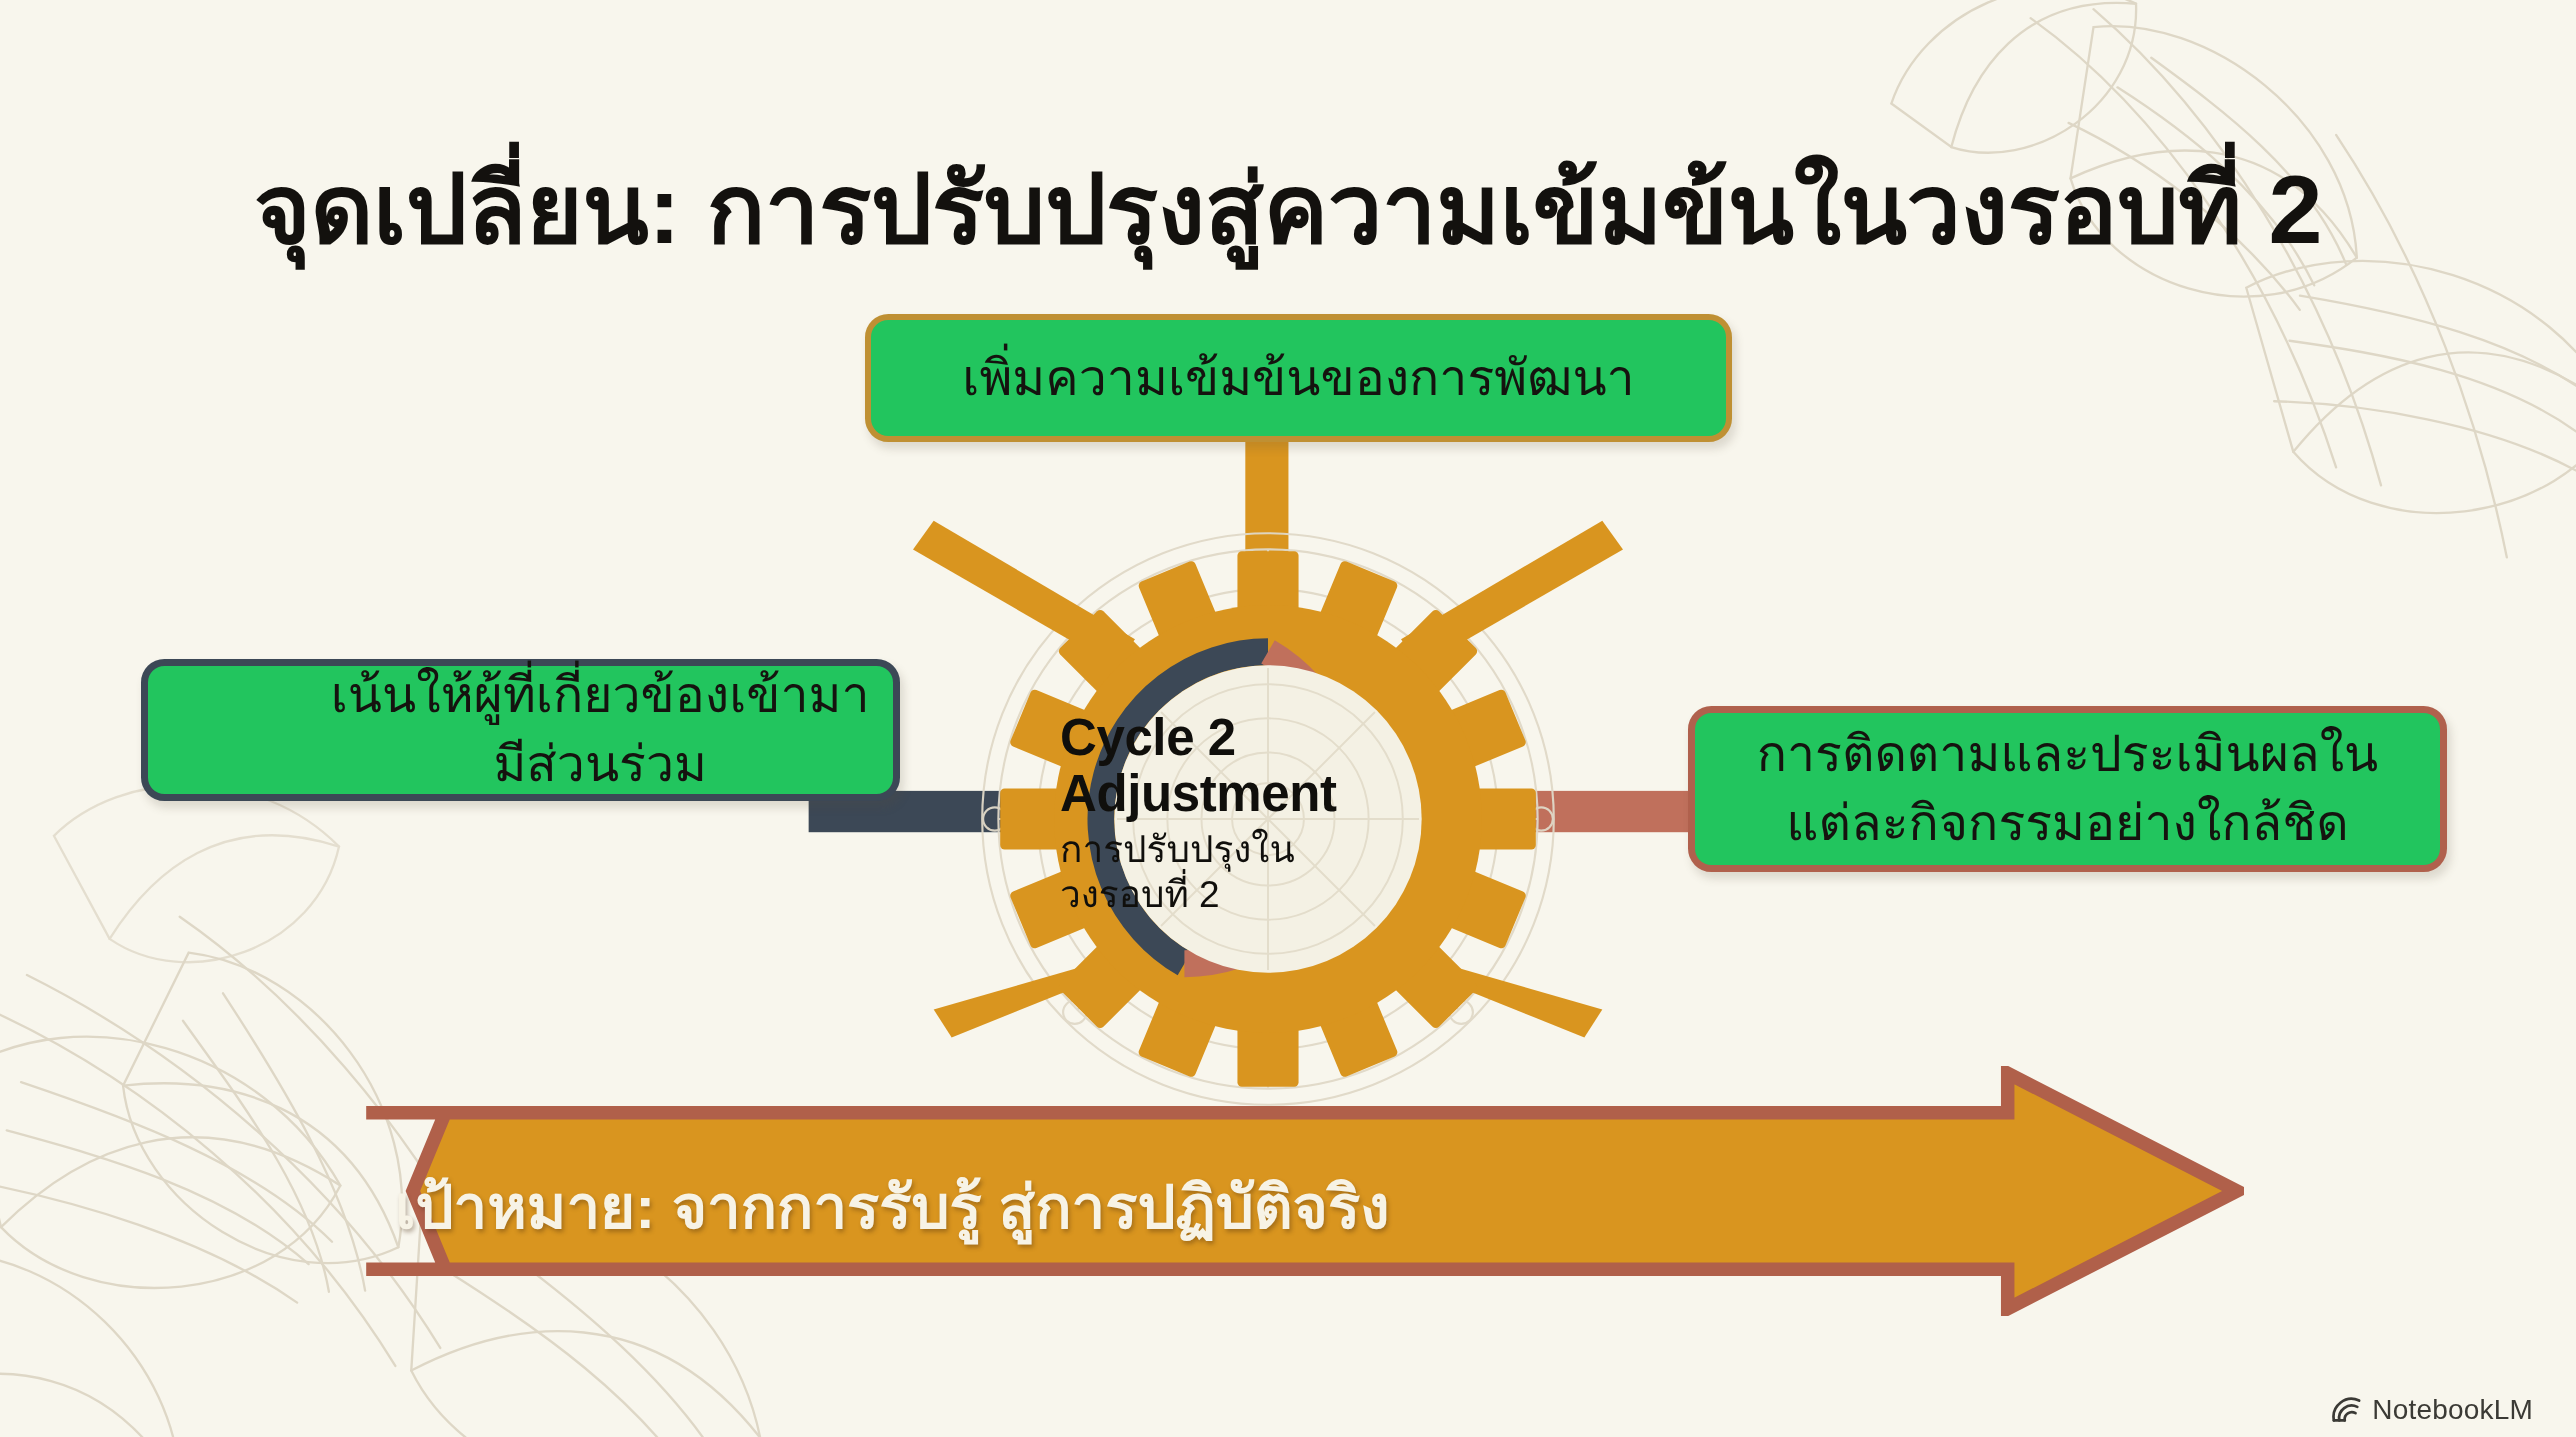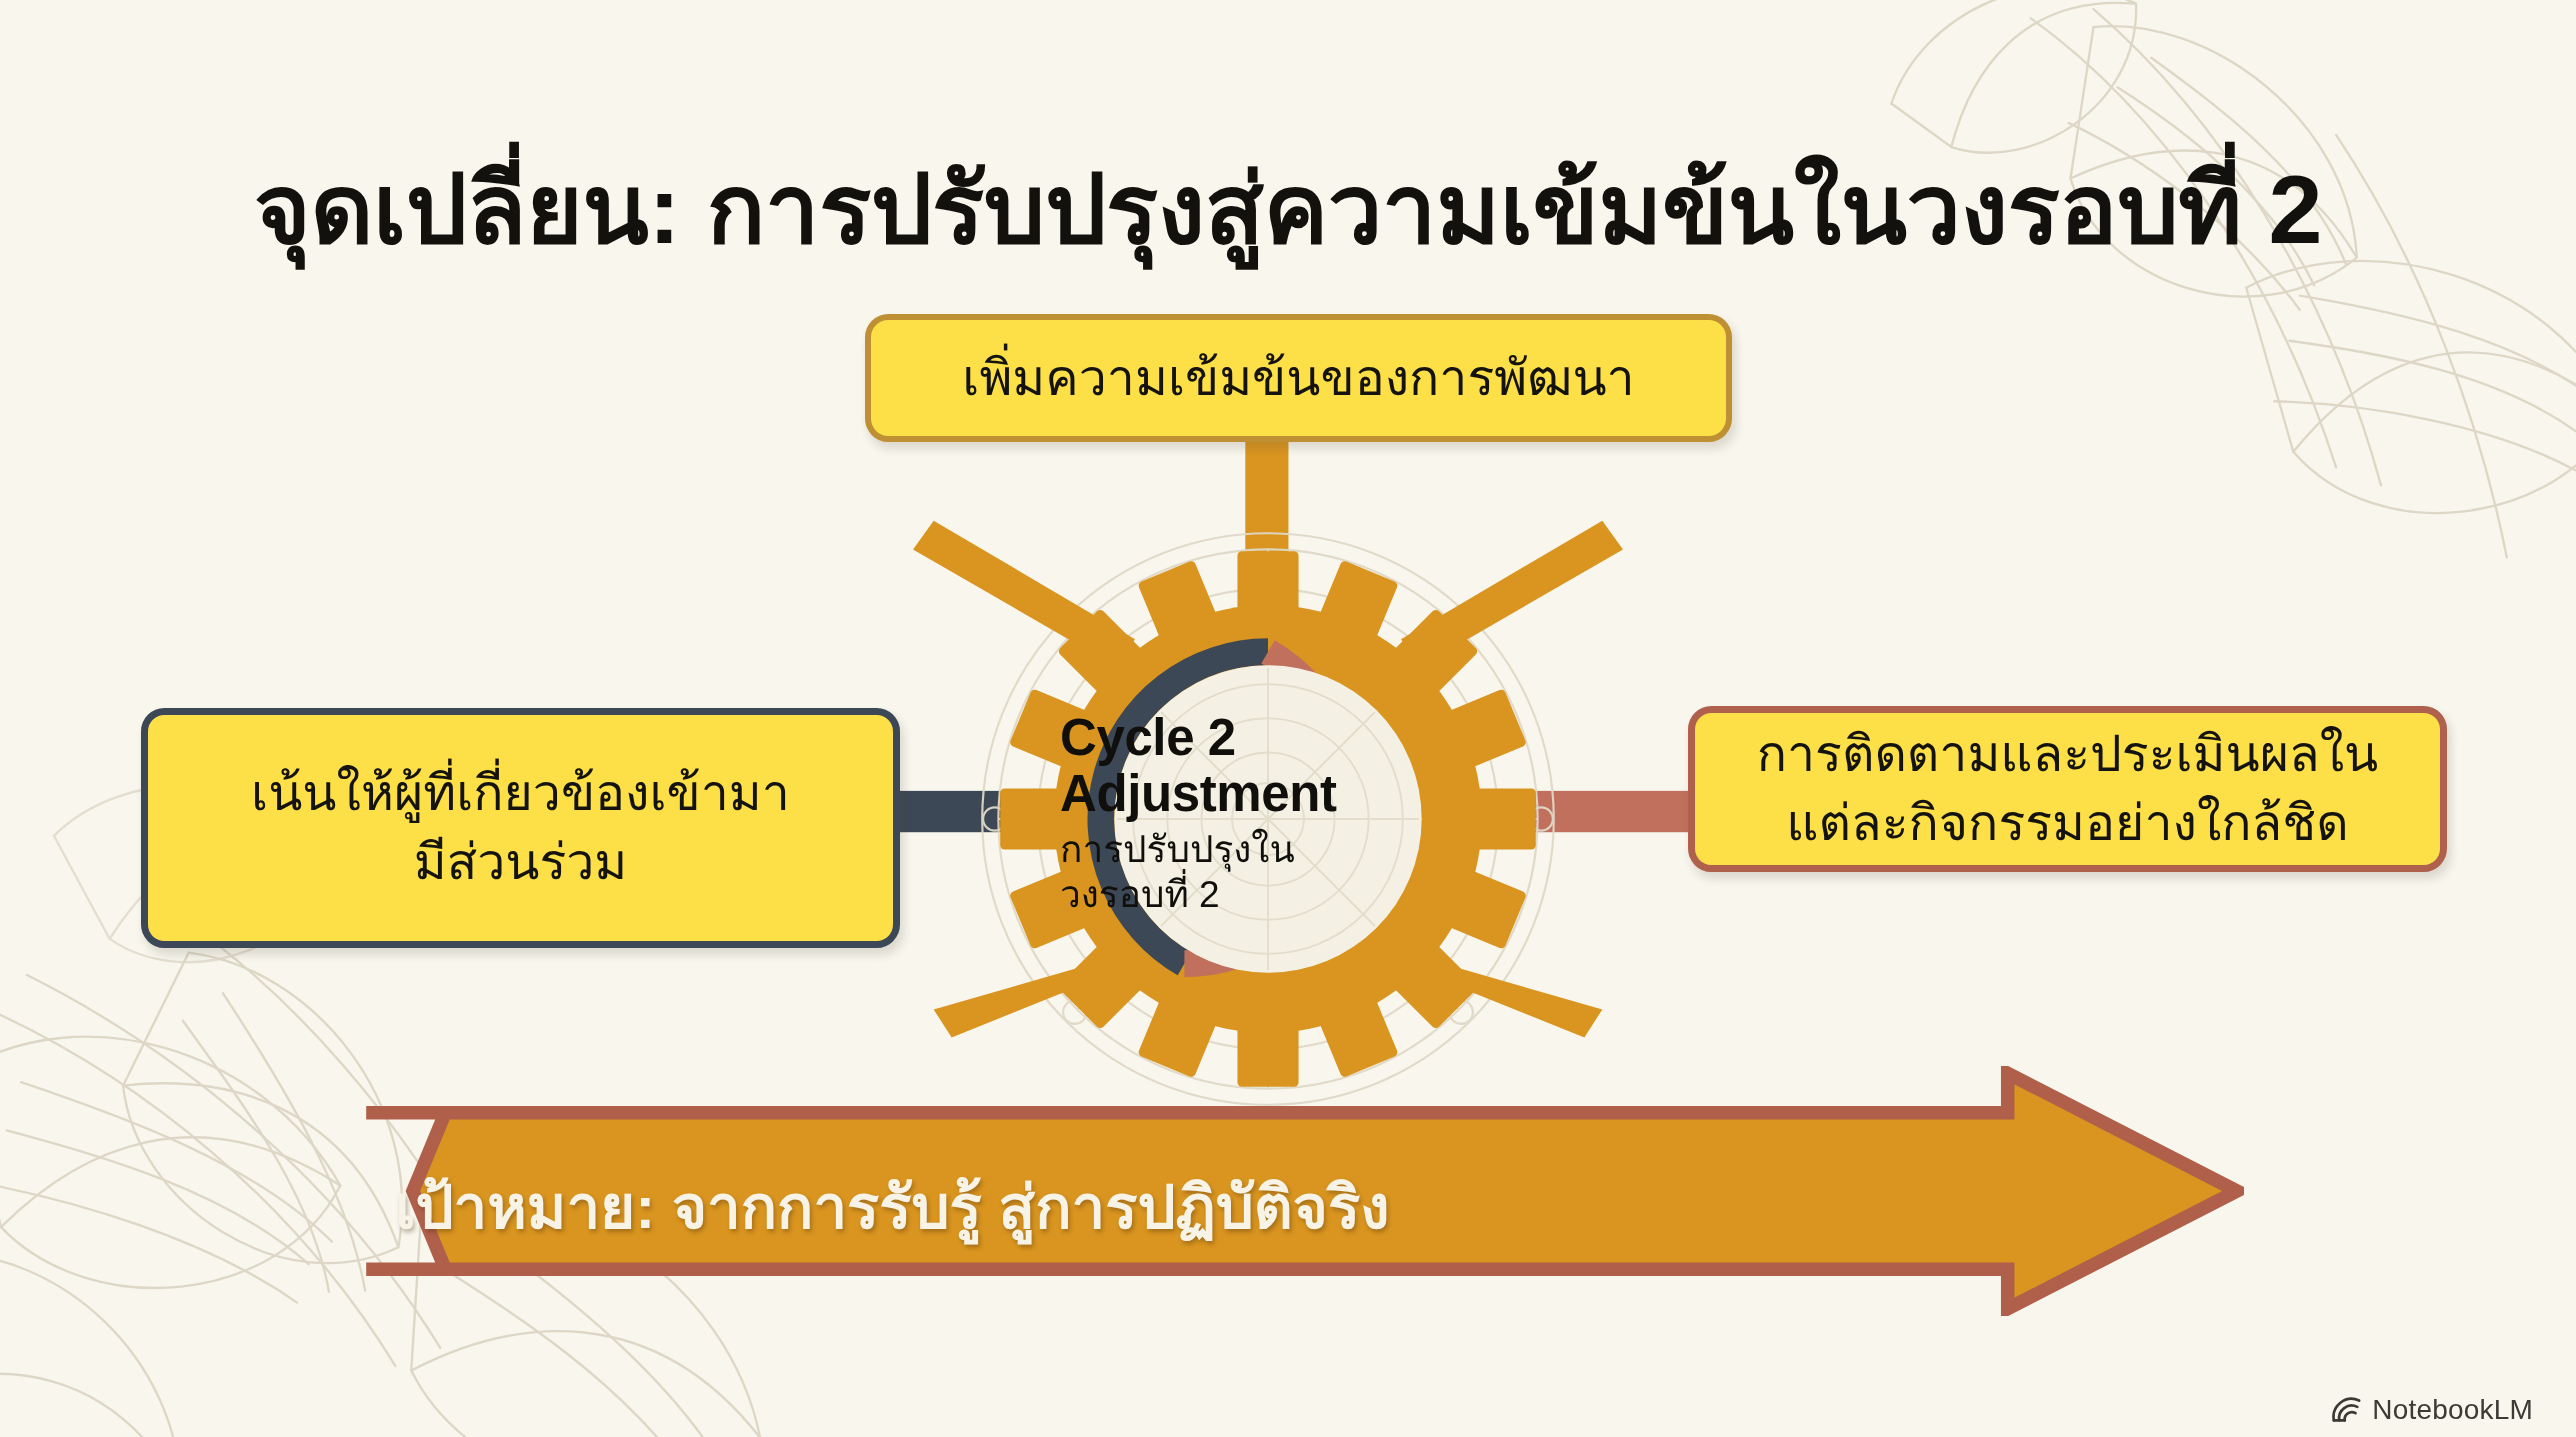--- a/index.html
+++ b/index.html
@@ -38,21 +38,21 @@
     letter-spacing: -0.4px;
     line-height: 1.22;
     white-space: nowrap;
     margin-top: 36px;
   }
 
   
   .callout {
     position: absolute;
     box-sizing: border-box;
-    background: #fde047;
+    background: #22c55e;
     border-style: solid;
     border-radius: 23.4px;
     display: flex;
     align-items: center;
     justify-content: center;
     text-align: center;
     color: #15130f;
     font-size: 50px;
     line-height: 1.38;
     padding: 9px 23.4px;
@@ -62,25 +62,26 @@
   .callout-top {
     left: 865px;
     top: 314px;
     width: 867px;
     height: 128px;
     border-width: 6.3px;
     border-color: #bf9033;
   }
   .callout-left {
     left: 141px;
-    top: 708px;
+    top: 659px;
     width: 759px;
-    height: 240px;
+    height: 142px;
     border-width: 7.2px;
     border-color: #3c4856;
+    justify-content: flex-end;
   }
   .callout-right {
     left: 1688px;
     top: 706px;
     width: 759px;
     height: 166px;
     border-width: 7.2px;
     border-color: #b0614d;
   }
 

